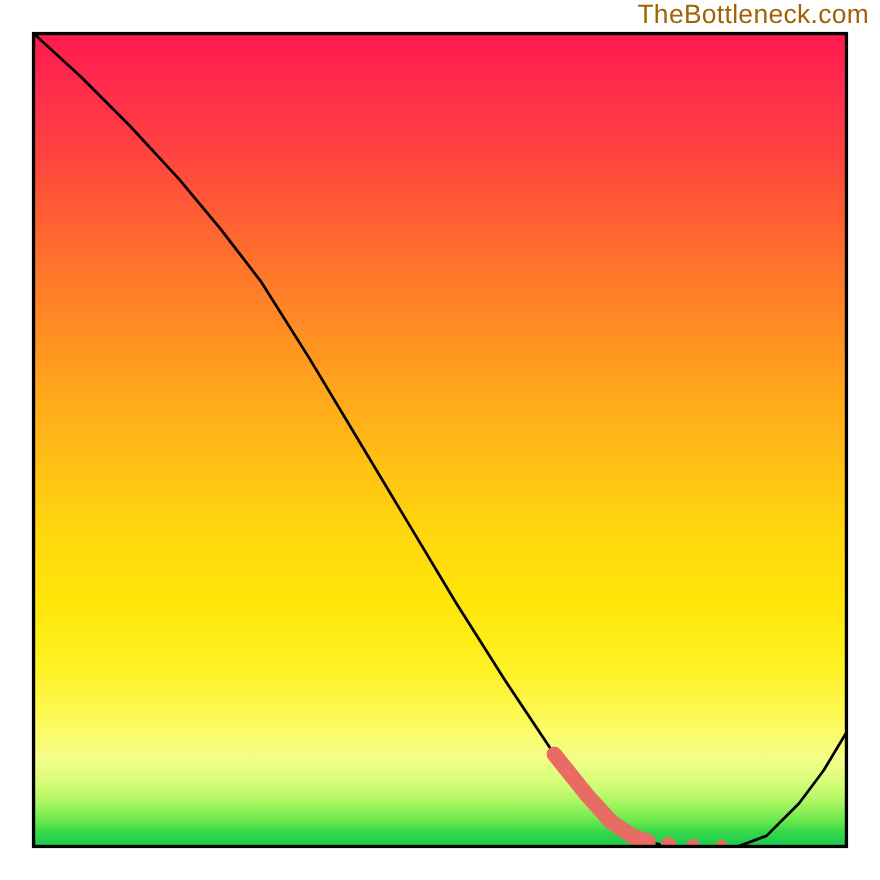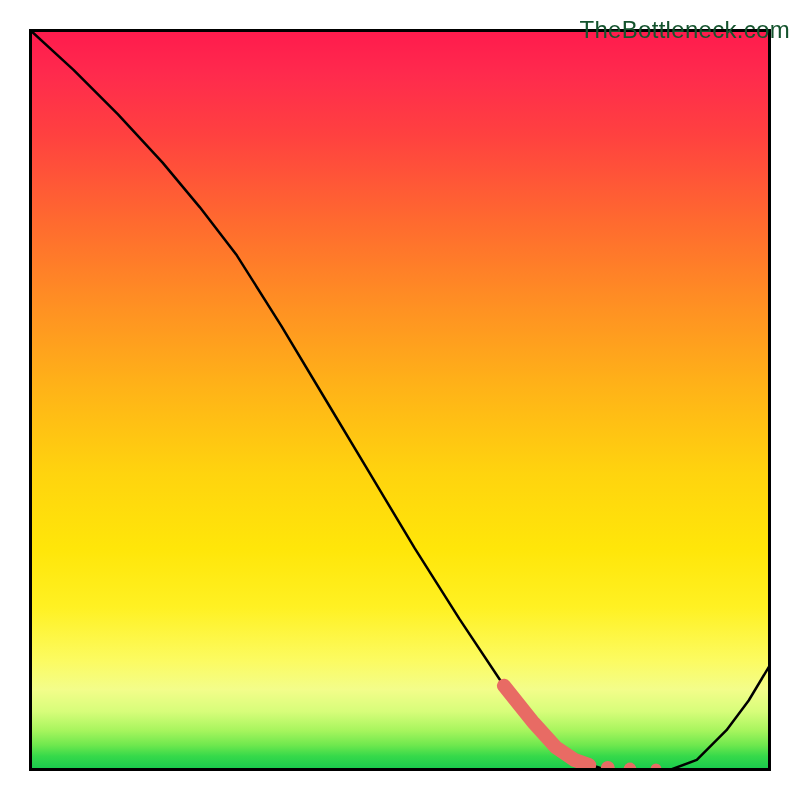--- a/index.html
+++ b/index.html
@@ -11,23 +11,23 @@
     font-family: Arial, Helvetica, sans-serif;
     overflow: hidden;
   }
   .frame {
     position: relative;
     width: 800px;
     height: 800px;
   }
   .watermark {
     position: absolute;
-    top: 16px;
+    top: 0px;
     right: 10px;
-    color: #14532d;
+    color: #a16207;
     font-size: 24px;
     font-weight: 400;
     letter-spacing: 0.3px;
     z-index: 30;
   }
   .plot-area {
     position: absolute;
     left: 29px;
     top: 29px;
     width: 742px;

